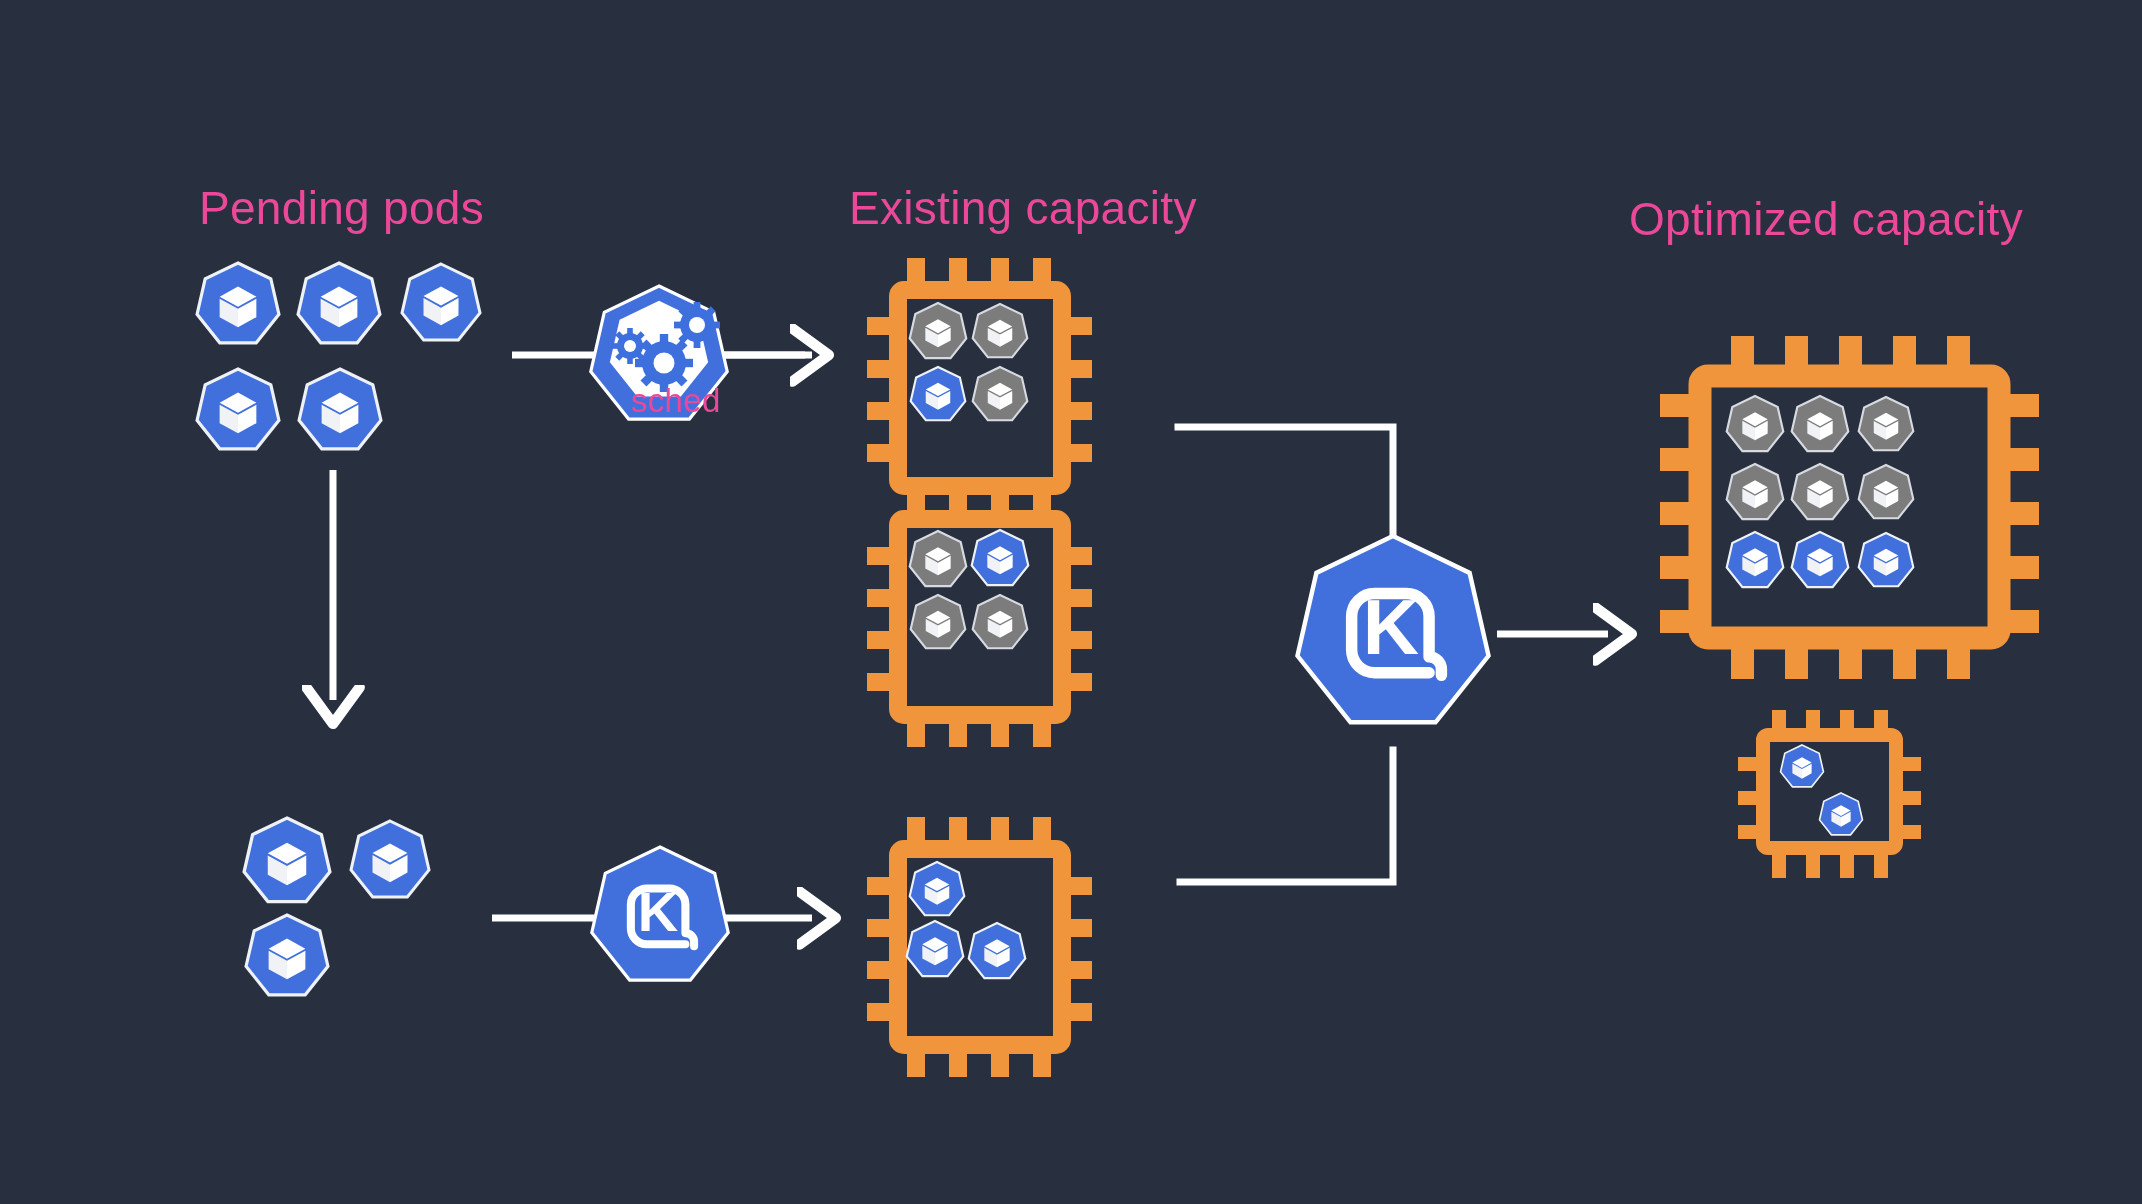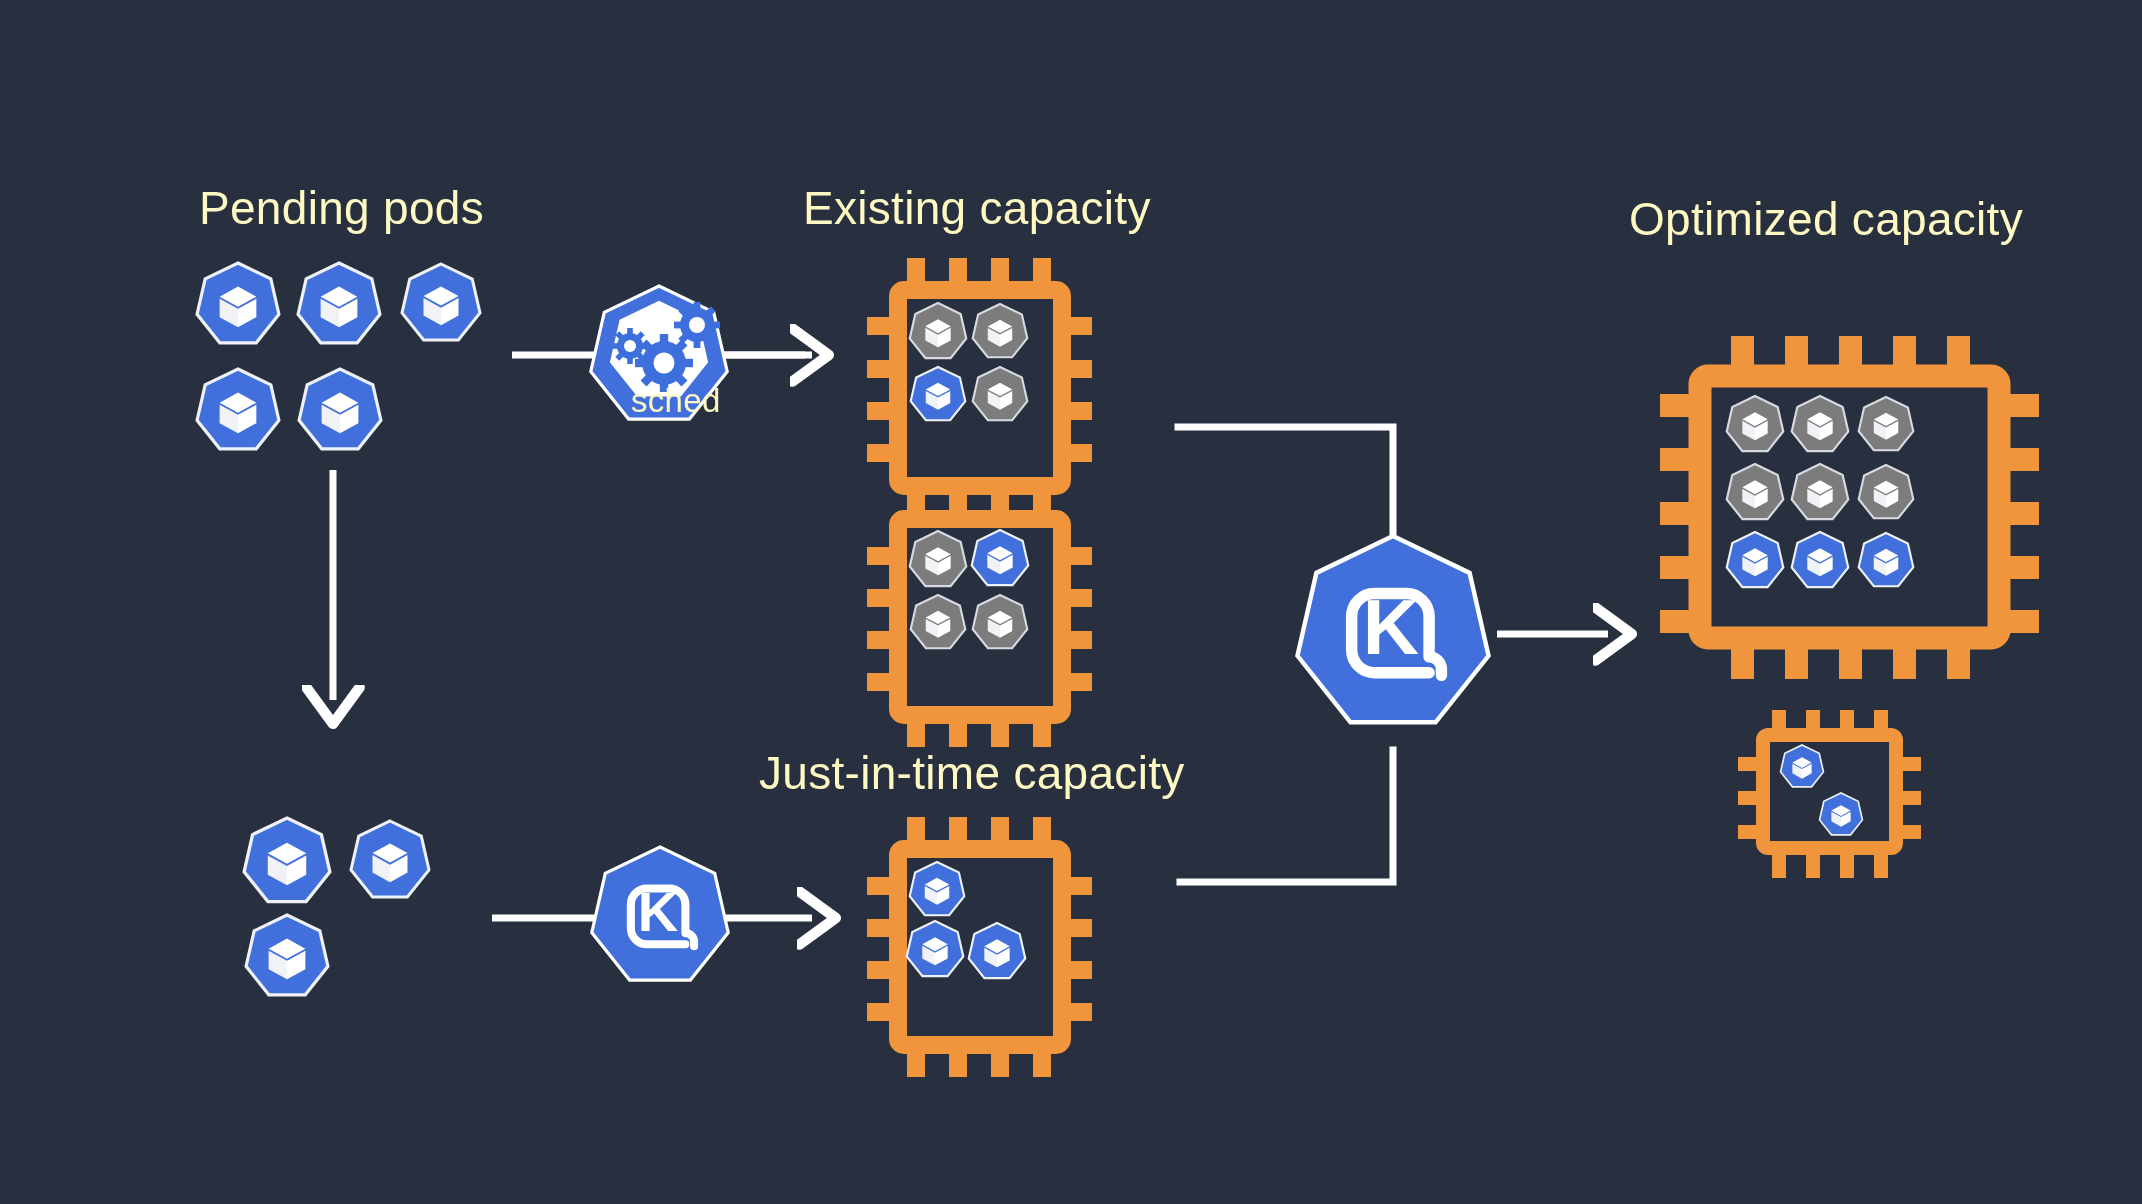--- a/index.html
+++ b/index.html
@@ -7,38 +7,37 @@
     width:2142px;height:1204px;
     background:#28303f;
     font-family:"Liberation Sans",sans-serif;
     overflow:hidden;
     position:relative;
   }
   #stage{position:absolute;left:0;top:0;width:2142px;height:1204px;}
   #stage > svg{position:absolute;left:0;top:0;}
   .lbl{
     position:absolute;
-    color:#fef9c3;
+    color:#ec4899;
     font-family:"Liberation Sans",sans-serif;
     font-weight:300;
     font-size:46px;
     letter-spacing:0.3px;
     white-space:nowrap;
     line-height:1;
   }
 </style>
 </head>
 <body>
 
 <div id="stage">
 
   <div class="lbl" style="left:199px;top:185px;">Pending pods</div>
-  <div class="lbl" style="left:803px;top:185px;text-align:center;">Existing capacity</div>
+  <div class="lbl" style="left:849px;top:185px;text-align:center;">Existing capacity</div>
   <div class="lbl" style="left:1629px;top:185px;margin-top:11px;">Optimized capacity</div>
-  <div class="lbl" style="left:759px;top:750px;">Just-in-time capacity</div>
 
   <svg width="2142" height="1204" viewBox="0 0 2142 1204" xmlns="http://www.w3.org/2000/svg">
     <defs>
 
       <g id="hept">
         <polygon points="0,-1 0.7818,-0.6235 0.9749,0.2225 0.4339,0.9010 -0.4339,0.9010 -0.9749,0.2225 -0.7818,-0.6235"></polygon>
       </g>
 
       <g id="cubeglyph">
         <polygon points="0,-0.92 0.84,-0.46 0,0.0 -0.84,-0.46" fill="#ffffff"></polygon>

